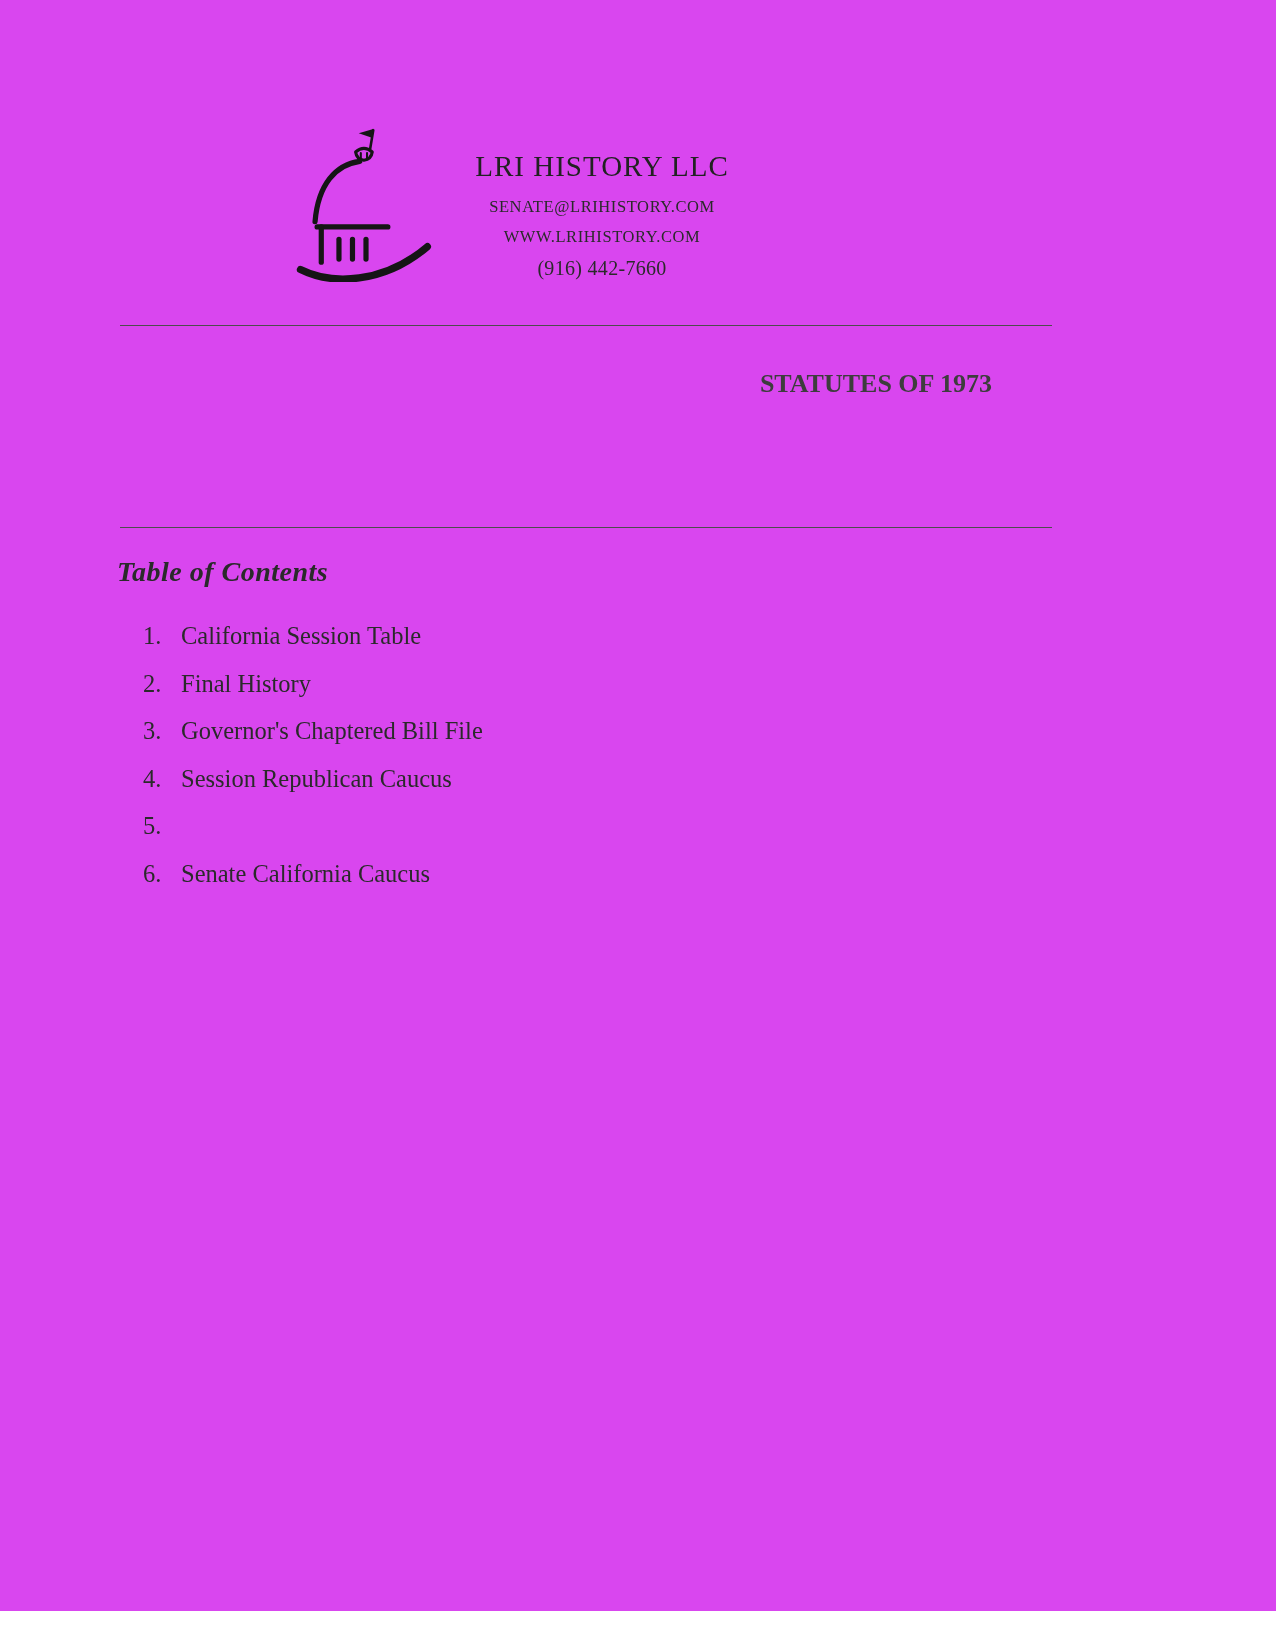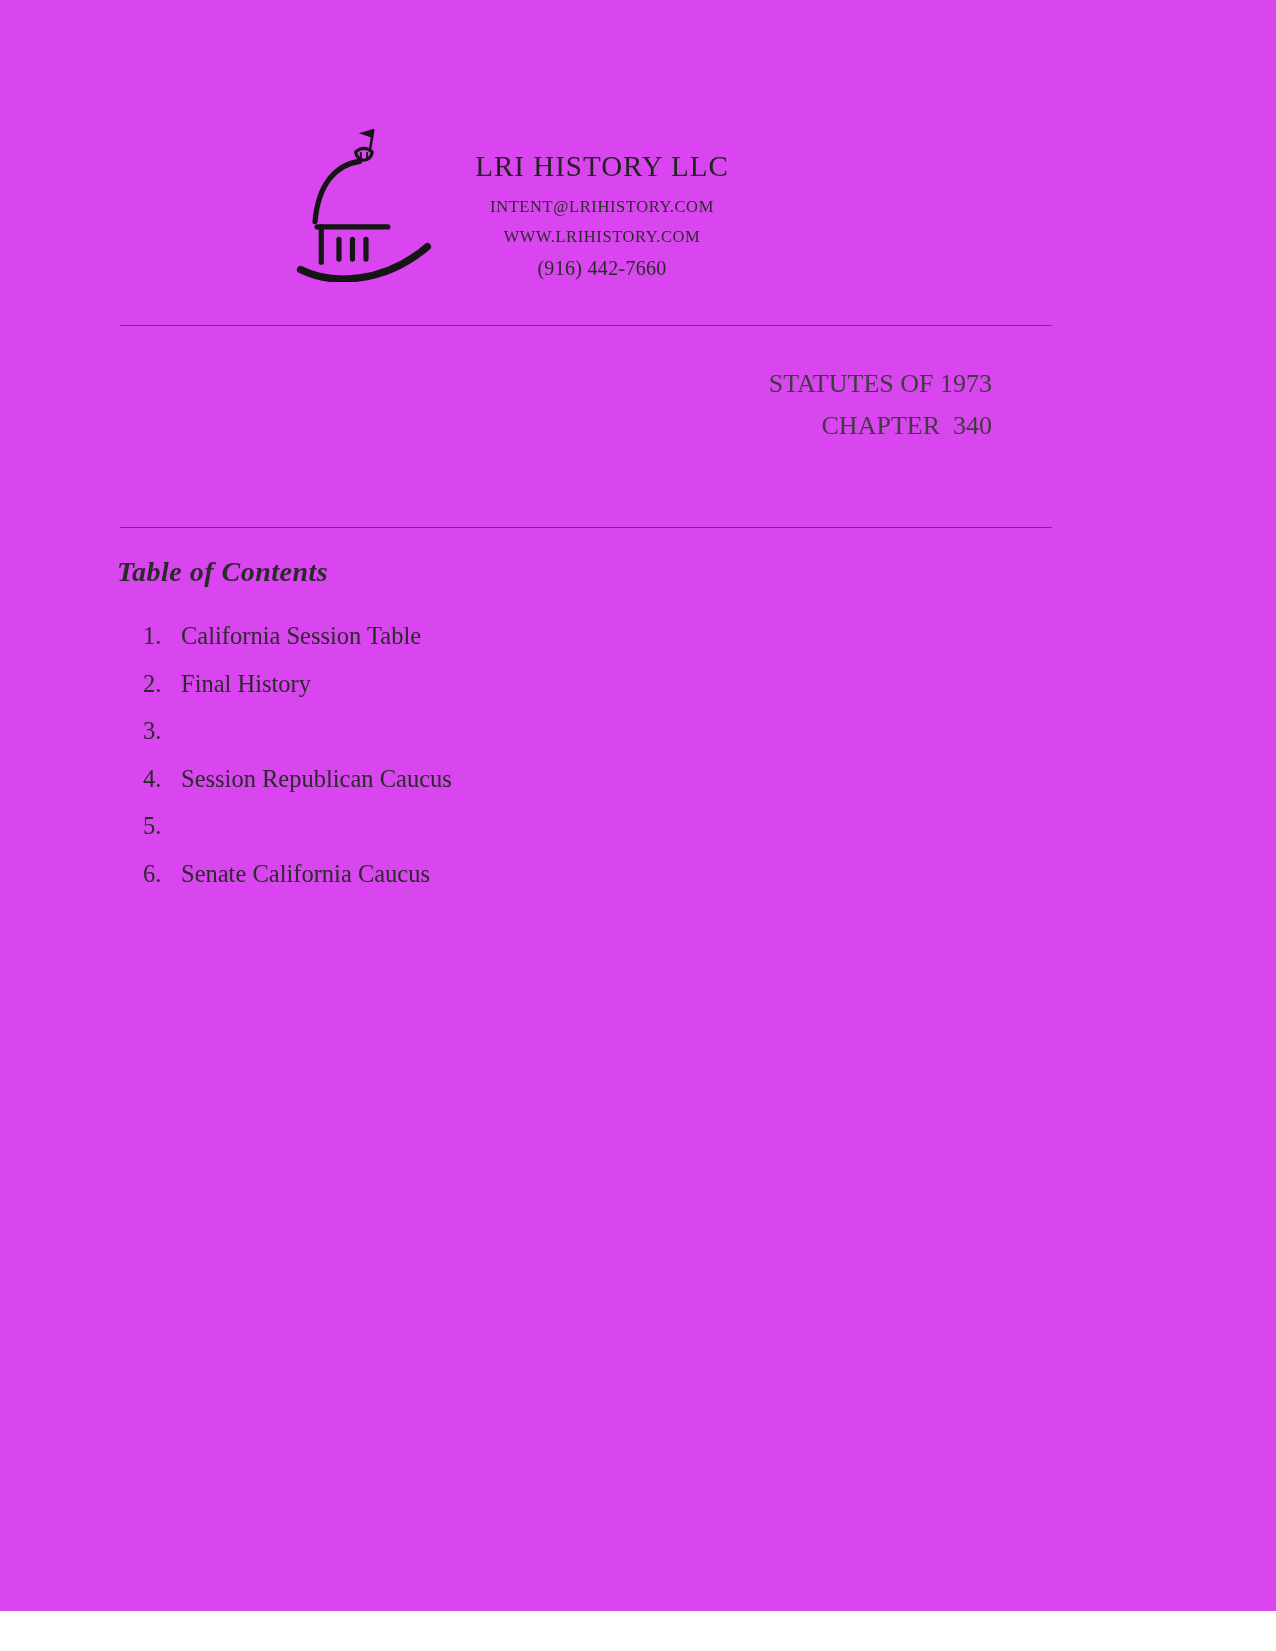--- a/index.html
+++ b/index.html
@@ -58,24 +58,25 @@
 
   
   .reference-block {
     position: absolute;
     right: 284px;
     top: 363px;
     text-align: right;
   }
   .reference-line {
     font-size: 26px;
-    font-weight: normal;
+    font-weight: bold;
     color: #3d3d3d;
     line-height: 42px;
     white-space: pre;
+    text-align: center;
   }
 
   
   .toc-title {
     position: absolute;
     left: 117px;
     top: 556px;
     font-size: 28px;
     font-weight: bold;
     color: #2a2a2a;
@@ -124,46 +125,46 @@
       <path d="M41 109 L 41 128" stroke-width="5"></path>
       <path d="M54 109 L 54 128" stroke-width="5"></path>
       <path d="M67 109 L 67 128" stroke-width="5"></path>
 
       <path d="M4 138 C 34 153 84 152 126 116" stroke-width="7"></path>
     </svg>
   </div>
 
   <div class="company-block">
     <div class="company-name">LRI HISTORY LLC</div>
-    <div class="contact-line">INTENT@LRIHISTORY.COM</div>
+    <div class="contact-line">SENATE@LRIHISTORY.COM</div>
     <div class="contact-line">WWW.LRIHISTORY.COM</div>
     <div class="contact-line phone">(916) 442-7660</div>
   </div>
 
   <div class="rule rule-top"></div>
   <div class="rule rule-bottom"></div>
 
   <div class="reference-block">
     <div class="reference-line">STATUTES OF 1973</div>
-    <div class="reference-line">CHAPTER  340</div>
   </div>
 
   <div class="toc-title">Table of Contents</div>
 
   <div class="toc-list">
     <div class="toc-item">
       <span class="toc-number">1.</span>
       <span class="toc-label">California Session Table</span>
     </div>
     <div class="toc-item">
       <span class="toc-number">2.</span>
       <span class="toc-label">Final History</span>
     </div>
     <div class="toc-item">
       <span class="toc-number">3.</span>
+      <span class="toc-label">Governor's Chaptered Bill File</span>
     </div>
     <div class="toc-item">
       <span class="toc-number">4.</span>
       <span class="toc-label">Session Republican Caucus</span>
     </div>
     <div class="toc-item">
       <span class="toc-number">5.</span>
     </div>
     <div class="toc-item">
       <span class="toc-number">6.</span>

